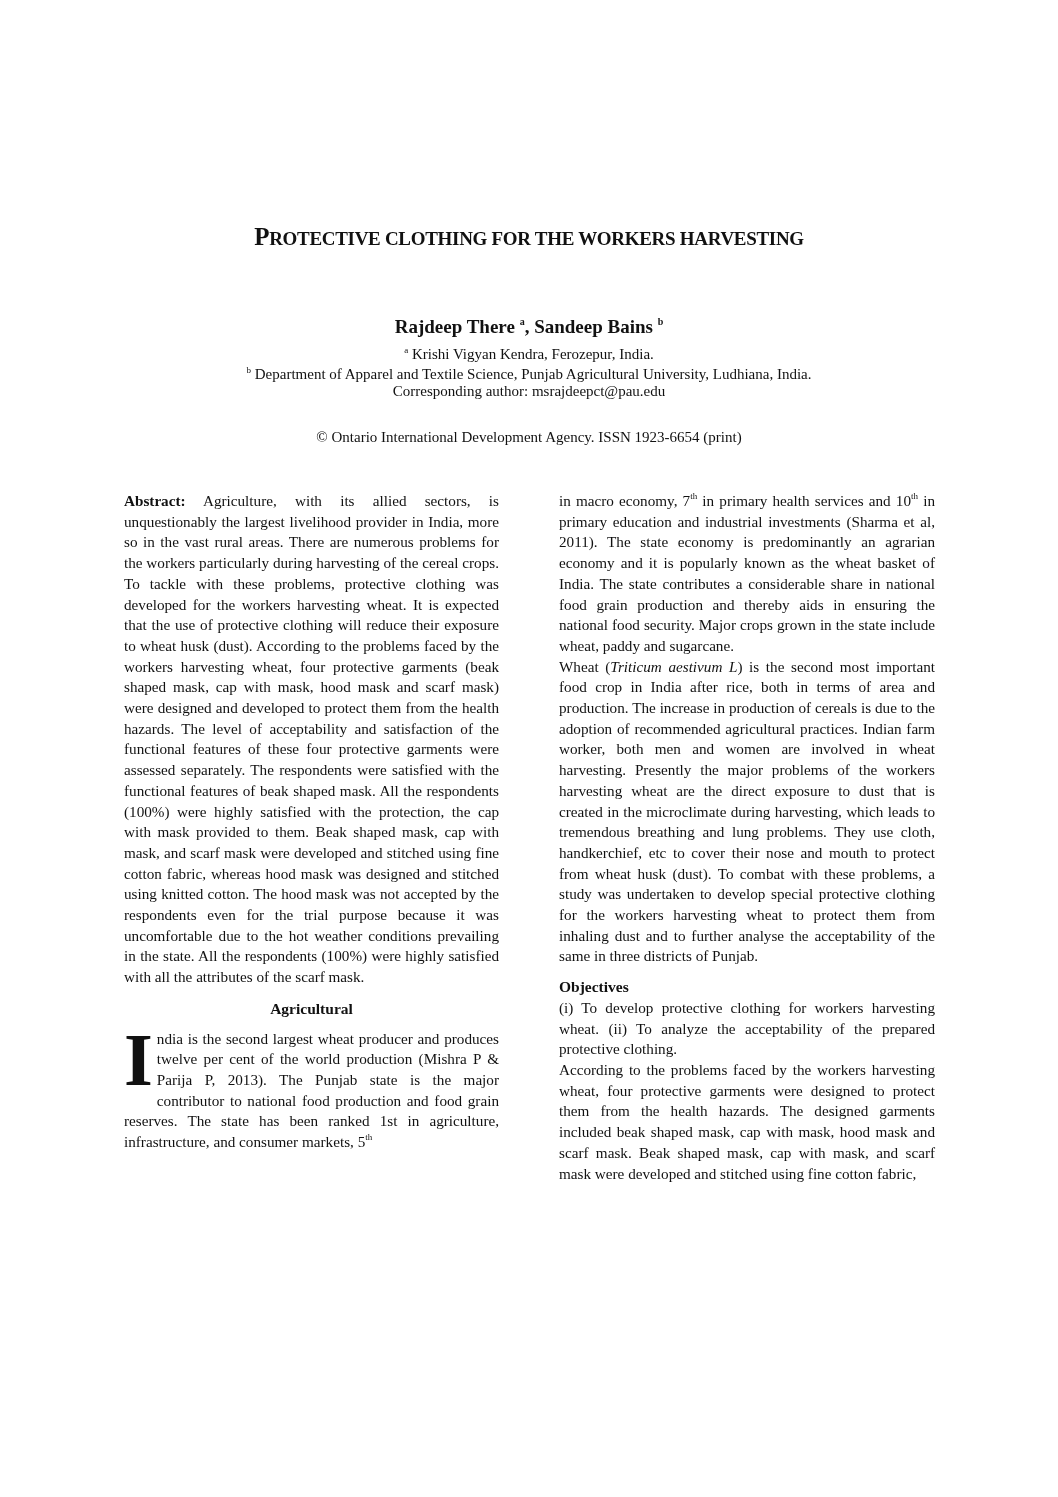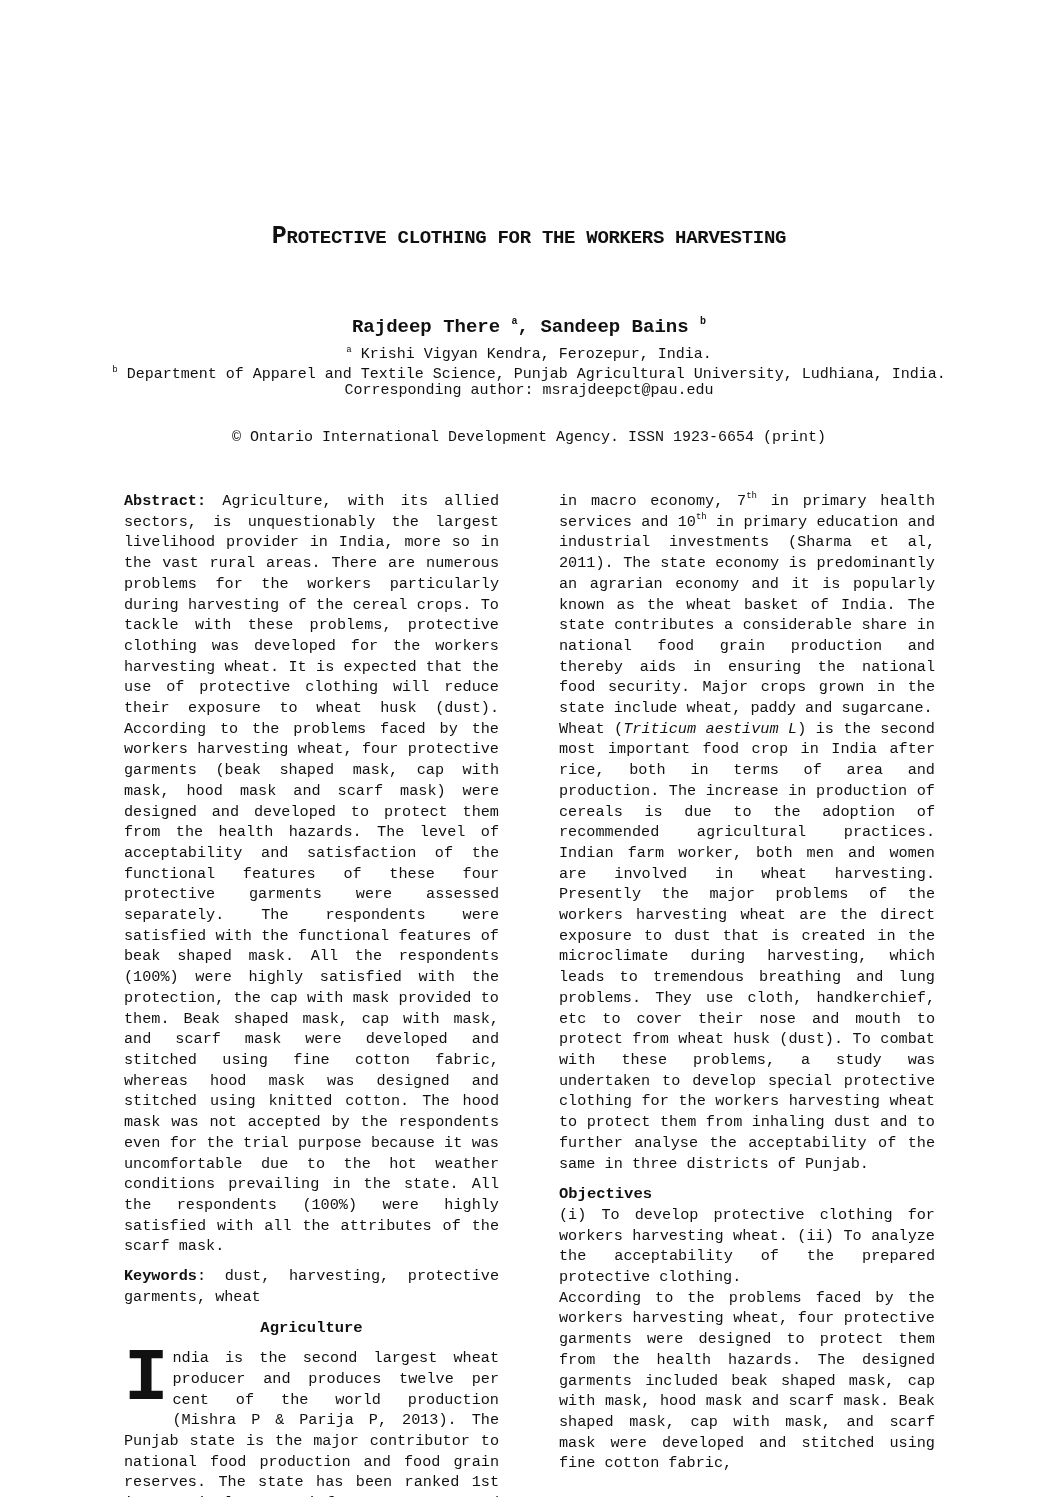--- a/index.html
+++ b/index.html
@@ -1,18 +1,18 @@
 <!DOCTYPE html>
 <html><head>
 <meta charset="utf-8">
 <style>
   html, body { margin: 0; padding: 0; background: #ffffff; }
   body { width: 1058px; height: 1497px; position: relative; overflow: hidden;
          font-family: "Liberation Serif", "DejaVu Serif", serif; color: #111; }
-  .page { position: absolute; left: 0; top: 0; width: 1058px; height: 1497px; font-family: Liberation Mono, monospace; }
+  .page { position: absolute; left: 0; top: 0; width: 1058px; height: 1497px; }
 
   .title { position: absolute; top: 220px; left: 100px; width: 858px; text-align: center;
            font-weight: bold; font-size: 25px; line-height: 34px; letter-spacing: -0.3px; }
   .title .sc { font-size: 19px; }
 
   .authors { position: absolute; top: 310px; left: 100px; width: 858px; text-align: center;
              font-weight: bold; font-size: 19px; line-height: 24px; }
   .authors sup { font-size: 10px; vertical-align: 8px; }
   .affil { position: absolute; left: 100px; width: 858px; text-align: center; font-size: 15px; line-height: 20px; }
   .affil sup { font-size: 9px; vertical-align: 6px; }
@@ -52,22 +52,21 @@
   </div>
 
   <div class="affil aff-a"><sup>a</sup><span> Krishi Vigyan Kendra, Ferozepur, India.</span></div>
   <div class="affil corr">Corresponding author:  msrajdeepct@pau.edu</div>
   <div class="affil aff-b"><sup>b</sup><span> Department of Apparel and Textile Science, Punjab Agricultural University, Ludhiana, India.</span></div>
 
   <div class="copy copy1">© Ontario International Development Agency. ISSN 1923-6654 (print)</div>
 
   <div class="col col-left">
     <p><span class="lbl">Abstract:</span><span> Agriculture, with its allied sectors, is unquestionably the largest livelihood provider in India, more so in the vast rural areas. There are numerous problems for the workers particularly during harvesting of the cereal crops. To tackle with these problems, protective clothing was developed for the workers harvesting wheat. It is expected that the use of protective clothing will reduce their exposure to wheat husk (dust). According to the problems faced by the workers harvesting wheat, four protective garments (beak shaped mask, cap with mask, hood mask and scarf mask) were designed and developed to protect them from the health hazards. The level of acceptability and satisfaction of the functional features of these four protective garments were assessed separately. The respondents were satisfied with the functional features of beak shaped mask. All the respondents (100%) were highly satisfied with the protection, the cap with mask provided to them. Beak shaped mask, cap with mask, and scarf mask were developed and stitched using fine cotton fabric, whereas hood mask was designed and stitched using knitted cotton. The hood mask was not accepted by the respondents even for the trial purpose because it was uncomfortable due to the hot weather conditions prevailing in the state. All the respondents (100%) were highly satisfied with all the attributes of the scarf mask.</span></p>
-    <p class="kw"><span class="lbl">Keywords</span><span>: dust, harvesting, protective garments, wheat</span></p>
-    <p class="sec-center">Agriculture</p>
+    <p class="sec-center">Agricultural</p>
     <p><span class="dropcap">I</span><span>ndia is the second largest wheat producer and produces twelve per cent of the world production (Mishra P &amp; Parija P, 2013). The Punjab state is the major contributor to national food production and food grain reserves. The state has been ranked 1st in agriculture, infrastructure, and consumer markets, 5</span><sup>th</sup></p>
   </div>
 
   <div class="col col-right">
     <p><span> in macro economy, 7</span><sup>th</sup><span> in primary health services and 10</span><sup>th</sup><span> in primary education and industrial investments (Sharma et al, 2011).   The state economy is predominantly an agrarian economy and it is popularly known as the wheat basket of India. The state contributes a considerable share in national food grain production and thereby aids in ensuring the national food security. Major crops grown in the state include wheat, paddy and sugarcane.</span></p>
     <p><span>Wheat (</span><span class="em">Triticum aestivum L</span><span>) is the second most important food crop in India after rice, both in terms of area and production. The increase in production of cereals is due to the adoption of recommended agricultural practices. Indian farm worker, both men and women are involved in wheat harvesting. Presently the major problems of the workers harvesting wheat are the direct exposure to dust that is created in the microclimate during harvesting, which leads to tremendous breathing and lung problems. They use cloth, handkerchief, etc to cover their nose and mouth to protect from wheat husk (dust). To combat with these problems, a study was undertaken to develop special protective clothing for the workers harvesting wheat to protect them from inhaling dust and to further analyse the acceptability of the same in three districts of Punjab.</span></p>
     <p class="sec-left">Objectives</p>
     <p>(i) To develop protective clothing for workers harvesting wheat. (ii) To analyze the acceptability of the prepared protective clothing.</p>
     <p>According to the problems faced by the workers harvesting wheat, four protective garments were designed to protect them from the health hazards. The designed garments included beak shaped mask, cap with mask, hood mask and scarf mask. Beak shaped mask, cap with mask, and scarf mask were developed and stitched using fine cotton fabric,</p>
   </div>

